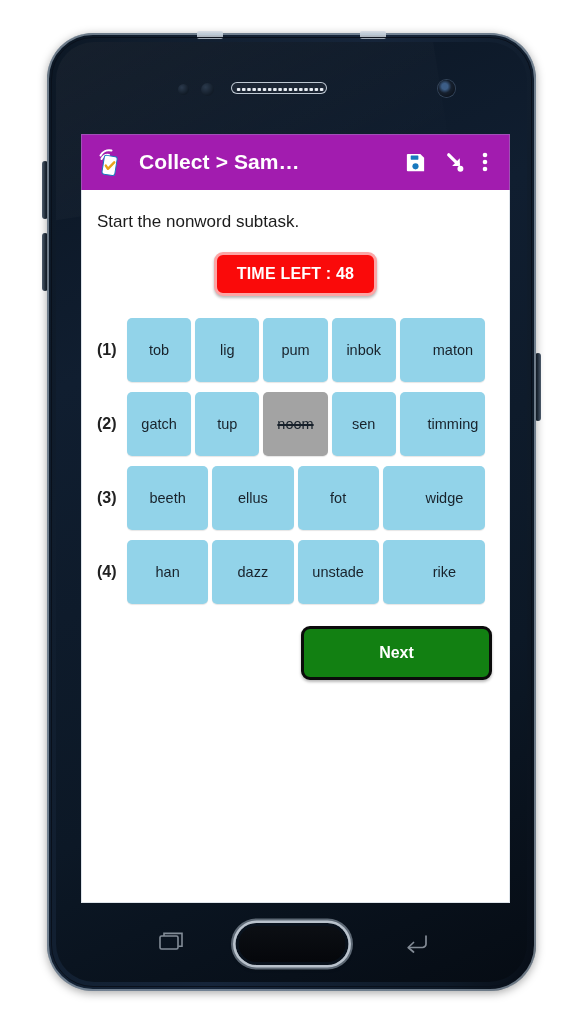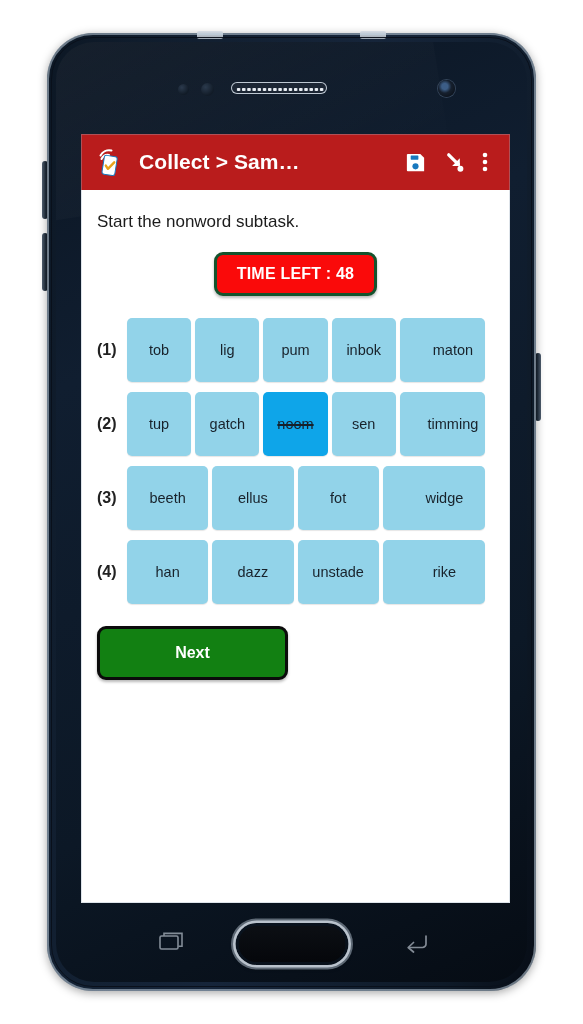--- a/index.html
+++ b/index.html
@@ -124,21 +124,21 @@
     top: 92px;
     width: 429px;
     height: 769px;
     background: #ffffff;
     overflow: hidden;
   }
 
   
   .appbar {
     height: 56px;
-    background: #b91c1c;
+    background: #a21caf;
     display: flex;
     align-items: center;
     padding: 0 12px;
     box-sizing: border-box;
   }
   .appbar-logo {
     width: 34px; height: 34px;
     position: relative;
     flex: 0 0 auto;
     margin-right: 6px;
@@ -178,21 +178,21 @@
   .timer-wrap {
     display: flex;
     justify-content: center;
     margin-top: 20px;
   }
   .timer {
     background: #FA0A0A;
     color: #ffffff;
     font-size: 16px;
     font-weight: bold;
-    border: 3px solid #14532d;
+    border: 3px solid #fca5a5;
     border-radius: 9px;
     padding: 10px 20px;
     letter-spacing: 0.2px;
     box-shadow: 0 2px 3px rgba(0,0,0,0.28);
   }
 
   .grid {
     margin-top: 22px;
   }
   .grid-row {
@@ -216,29 +216,29 @@
     background: #92D3E9;
     display: flex;
     align-items: center;
     justify-content: center;
     font-size: 14.5px;
     color: #18222b;
     box-shadow: 0 1px 1px rgba(0,0,0,0.10);
   }
   .tile:last-child { margin-right: 9px; padding-left: 21px; }
   .tile.selected {
-    background: #0ea5e9;
+    background: #a3a3a3;
     text-decoration: line-through;
     text-decoration-thickness: 1.6px;
     color: #17202a;
   }
 
   .next-wrap {
     display: flex;
-    justify-content: flex-start;
+    justify-content: flex-end;
     margin-top: 22px;
     padding-right: 2px;
   }
   .next-btn {
     background: #128012;
     color: #ffffff;
     font-size: 16px;
     font-weight: bold;
     border: 3px solid #0b0b0b;
     border-radius: 9px;
@@ -368,22 +368,22 @@
             <div class="grid-row">
               <div class="row-label">(1)</div>
               <div class="tile">tob</div>
               <div class="tile">lig</div>
               <div class="tile">pum</div>
               <div class="tile">inbok</div>
               <div class="tile">maton</div>
             </div>
             <div class="grid-row">
               <div class="row-label">(2)</div>
+              <div class="tile">gatch</div>
               <div class="tile">tup</div>
-              <div class="tile">gatch</div>
               <div class="tile selected">noom</div>
               <div class="tile">sen</div>
               <div class="tile">timming</div>
             </div>
             <div class="grid-row">
               <div class="row-label">(3)</div>
               <div class="tile">beeth</div>
               <div class="tile">ellus</div>
               <div class="tile">fot</div>
               <div class="tile">widge</div>

